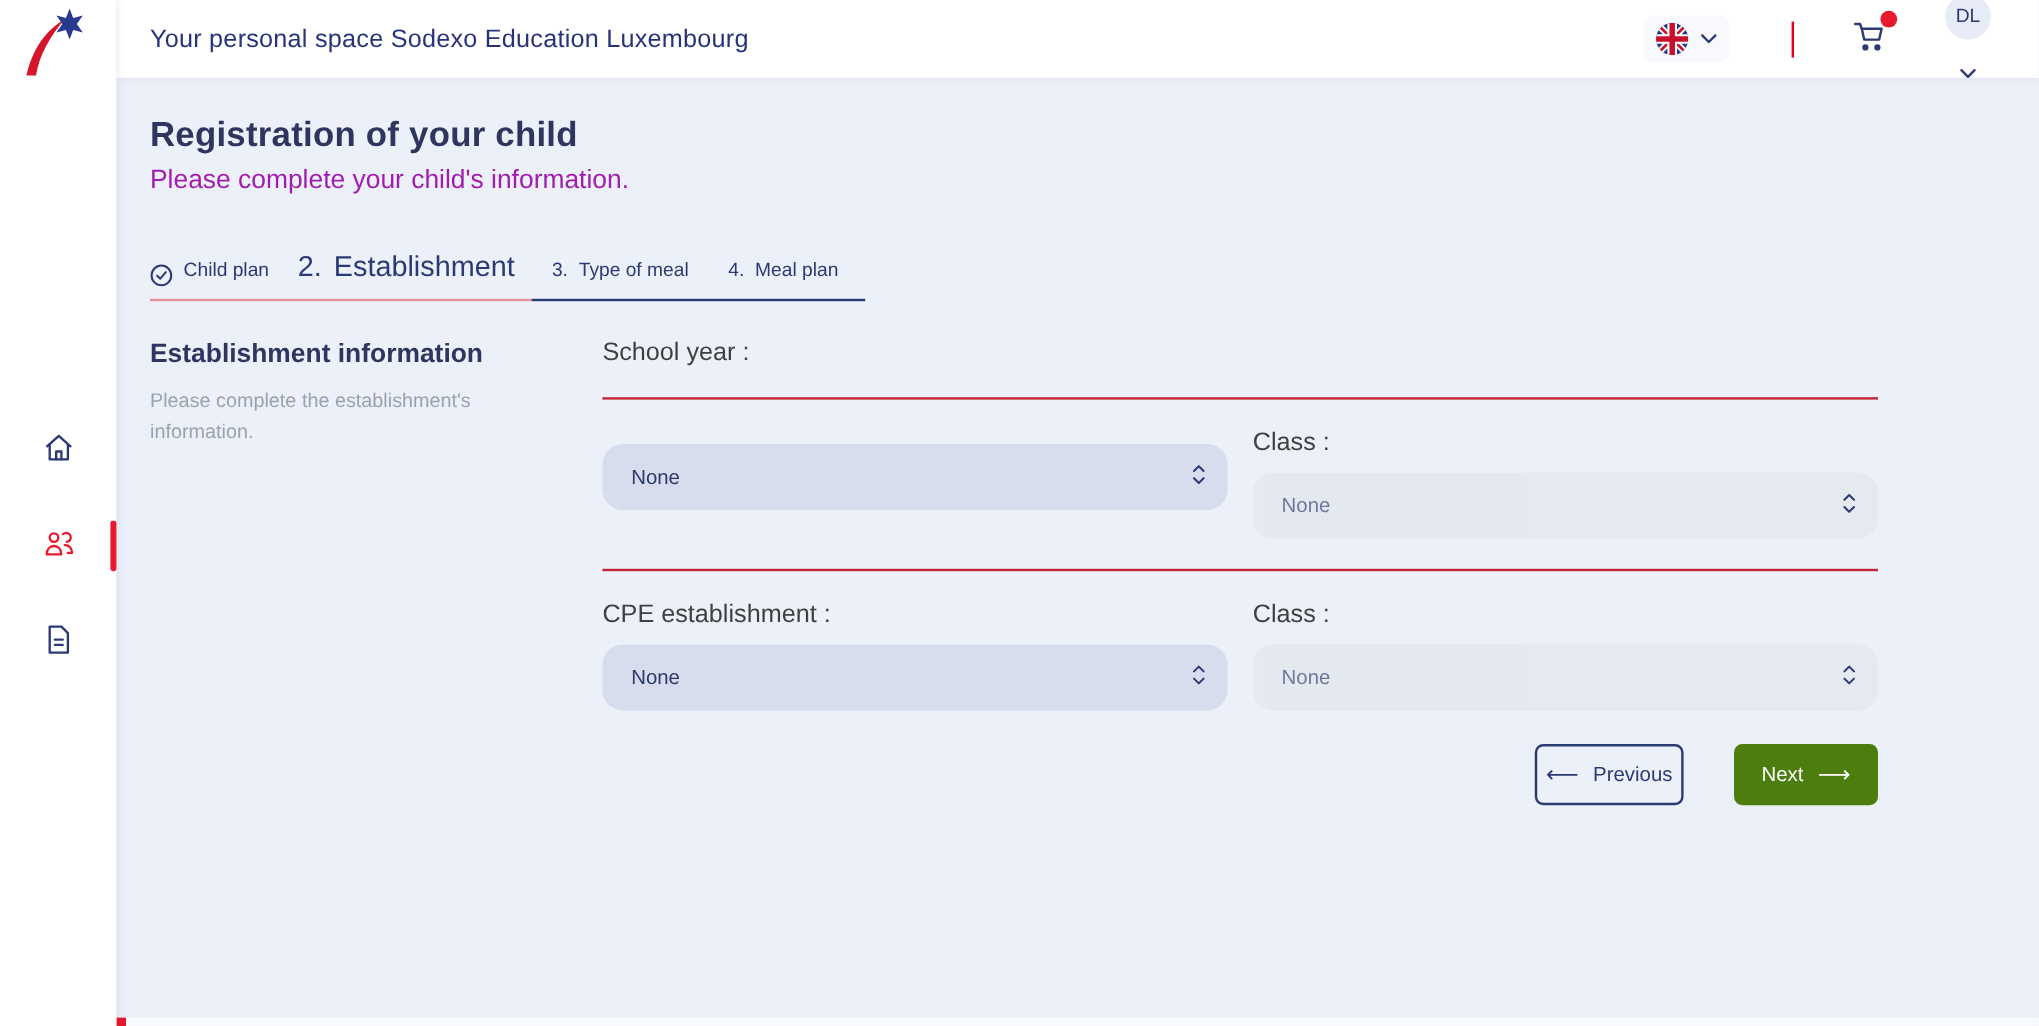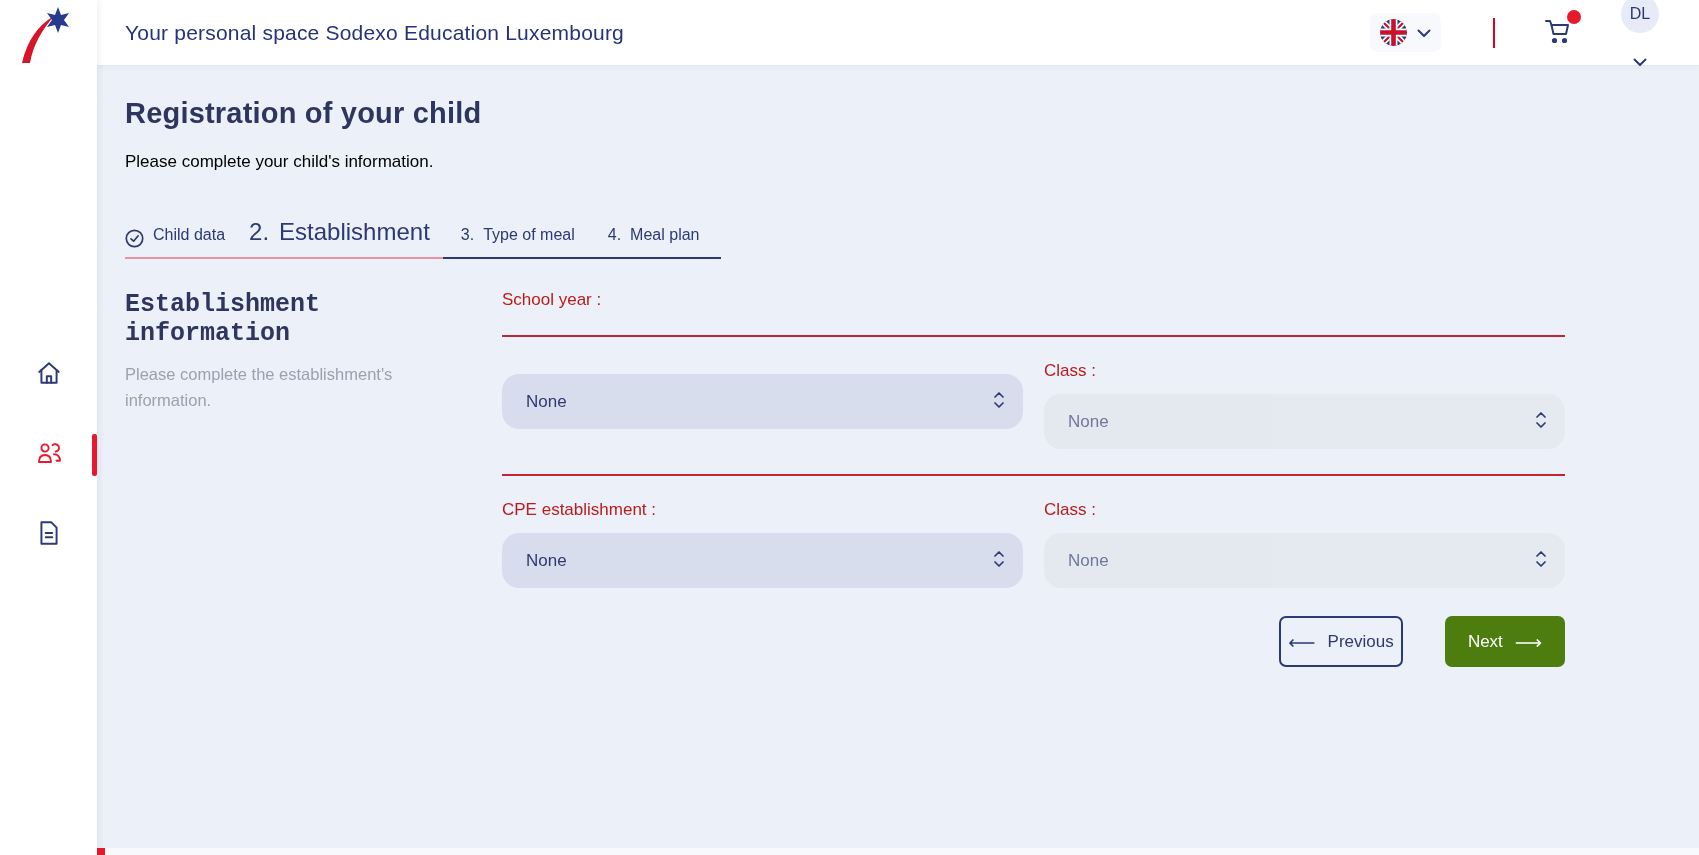--- a/index.html
+++ b/index.html
@@ -41,43 +41,43 @@
   .hdr-divider { width: 2px; height: 30px; background: #e2001a; margin: 0 48px 0 52px; }
   .cart-wrap { position: relative; cursor: pointer; }
   .cart-badge { position: absolute; top: -6px; right: -8px; width: 14px; height: 14px; border-radius: 50%; background: #e8192c; }
   .avatar-group { display: flex; align-items: center; gap: 20px; margin-left: 48px; cursor: pointer; flex-direction: column; }
   .avatar { width: 38px; height: 38px; border-radius: 50%; background: #e7ebf7; color: #2b3a74;
     display: flex; align-items: center; justify-content: center; font-size: 16px; font-weight: 500; }
 
   
   .content { flex: 1; padding: 32px 134px 0 28px; background: #ecf0f8; }
   .page-title { font-size: 29px; font-weight: 700; color: #2e355f; letter-spacing: 0.2px; }
-  .page-subtitle { margin-top: 22px; font-size: 17px; color: #000000; }
+  .page-subtitle { margin-top: 7px; font-size: 22px; color: #a21caf; }
 
   
   .steps { position: relative; margin-top: 46px; width: 596px; display: flex; align-items: baseline; padding-bottom: 10px; }
   .steps .line-red { position: absolute; bottom: 0; left: 0; width: 318px; height: 2px; background: #ea929c; }
   .steps .line-navy { position: absolute; bottom: 0; left: 318px; width: 278px; height: 2px; background: #2b3a74; }
   .step { display: flex; align-items: baseline; color: #2b3a74; cursor: pointer; white-space: nowrap; }
   .step .check { align-self: center; margin-right: 9px; position: relative; top: 3px; }
   .step-sm { font-size: 16px; }
   .step-num { margin-right: 9px; }
   .step-active { font-size: 24px; font-weight: 500; color: #2b3a74; margin-left: 24px; }
   .step-active .step-num { margin-right: 10px; }
   .step-3 { margin-left: 31px; }
   .step-4 { margin-left: 33px; }
 
   
   .body-row { display: flex; margin-top: 31px; }
   .info-col { width: 377px; flex-shrink: 0; padding-right: 70px; }
-  .section-title { font-size: 25px; font-weight: 700; color: #2e355f; font-family: Liberation Mono, monospace; }
+  .section-title { font-size: 22px; font-weight: 700; color: #2e355f; }
   .section-subtitle { margin-top: 14px; font-size: 16.5px; line-height: 1.55; color: #9ba1af; }
 
   .form-col { width: 1063px; }
-  .field-label { font-size: 17px; color: #b91c1c; }
+  .field-label { font-size: 21px; color: #404040; }
   .year-box {
     margin-top: 13px; width: 149px; height: 53px; background: #e5e8f0; border-radius: 7px;
     display: flex; align-items: center; justify-content: center;
     font-size: 16.5px; color: #2e3a6e;
   }
   .divider { margin-top: 25px; height: 0; border-top: 2px solid #c22533; }
 
   .two-cols { display: flex; gap: 21px; margin-top: 24px; }
   .col { width: 521px; }
   .select-wrap { position: relative; margin-top: 13px; }
@@ -205,21 +205,21 @@
       <div class="page-subtitle">Please complete your child's information.</div>
 
       <div class="steps">
         <div class="step step-sm">
           <span class="check">
             <svg width="19" height="19" viewBox="0 0 19 19" fill="none" stroke="#2b3a74" stroke-width="1.7" stroke-linecap="round" stroke-linejoin="round">
               <circle cx="9.5" cy="9.5" r="8.2"></circle>
                 <path d="M6 9.8 L8.6 12.2 L13.2 6.8"></path>
             </svg>
           </span>
-          <span>Child data</span>
+          <span>Child plan</span>
         </div>
         <div class="step step-active">
           <span class="step-num">2.</span>
           <span>Establishment</span>
         </div>
         <div class="step step-sm step-3">
           <span class="step-num">3.</span>
           <span>Type of meal</span>
         </div>
         <div class="step step-sm step-4">

